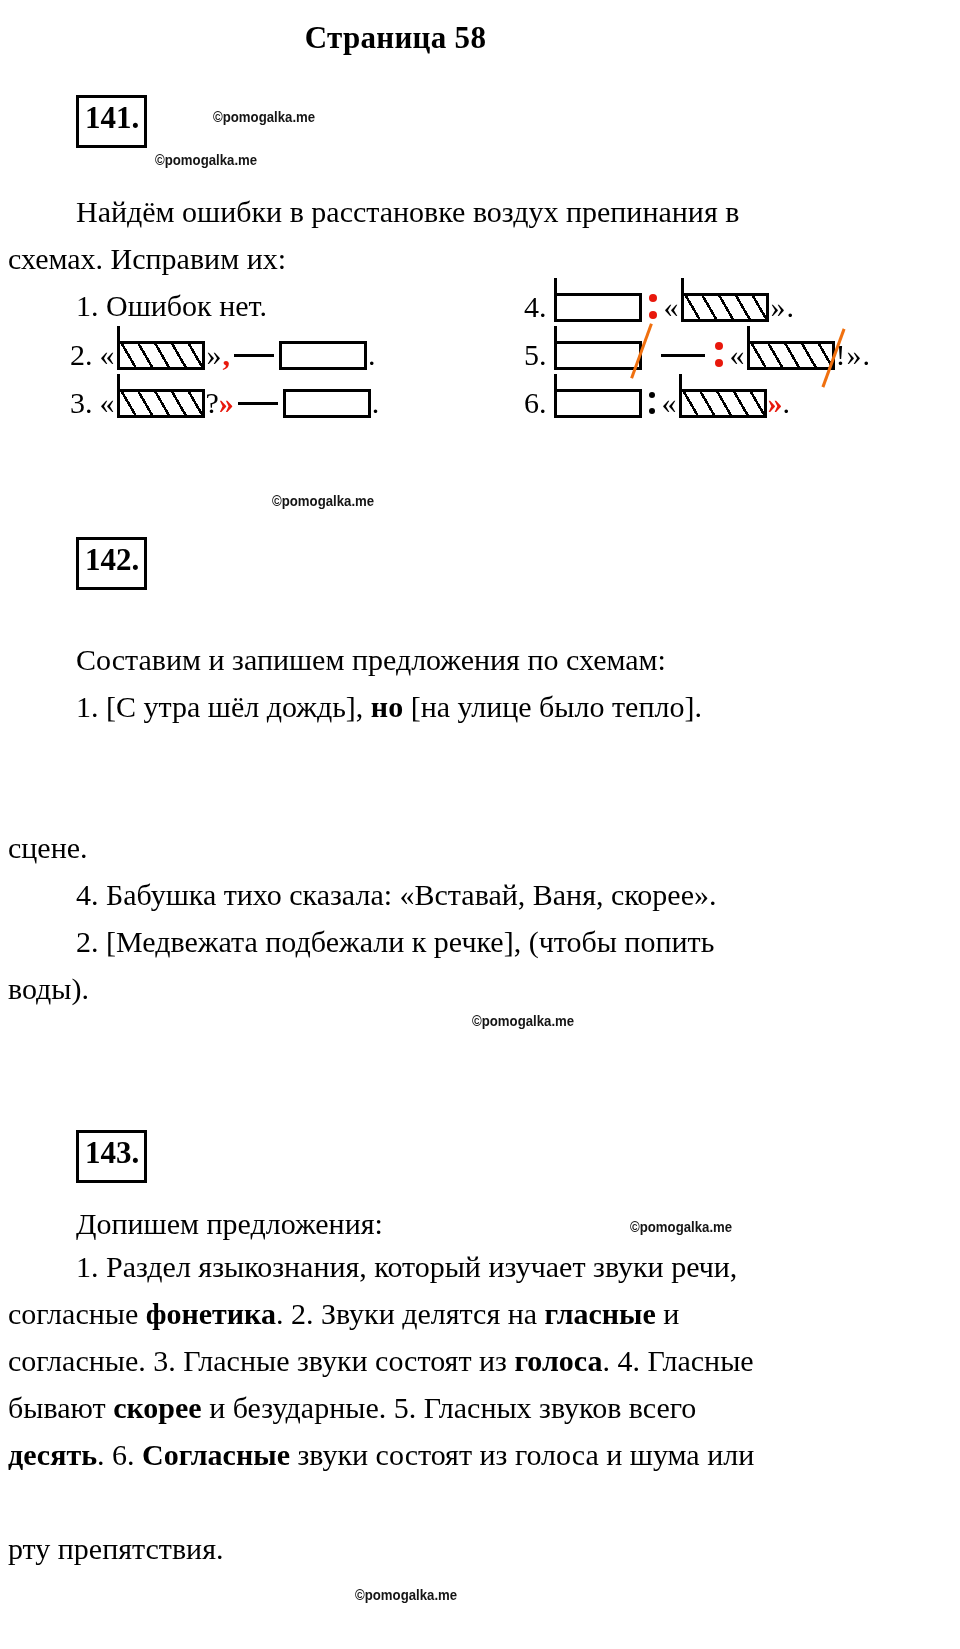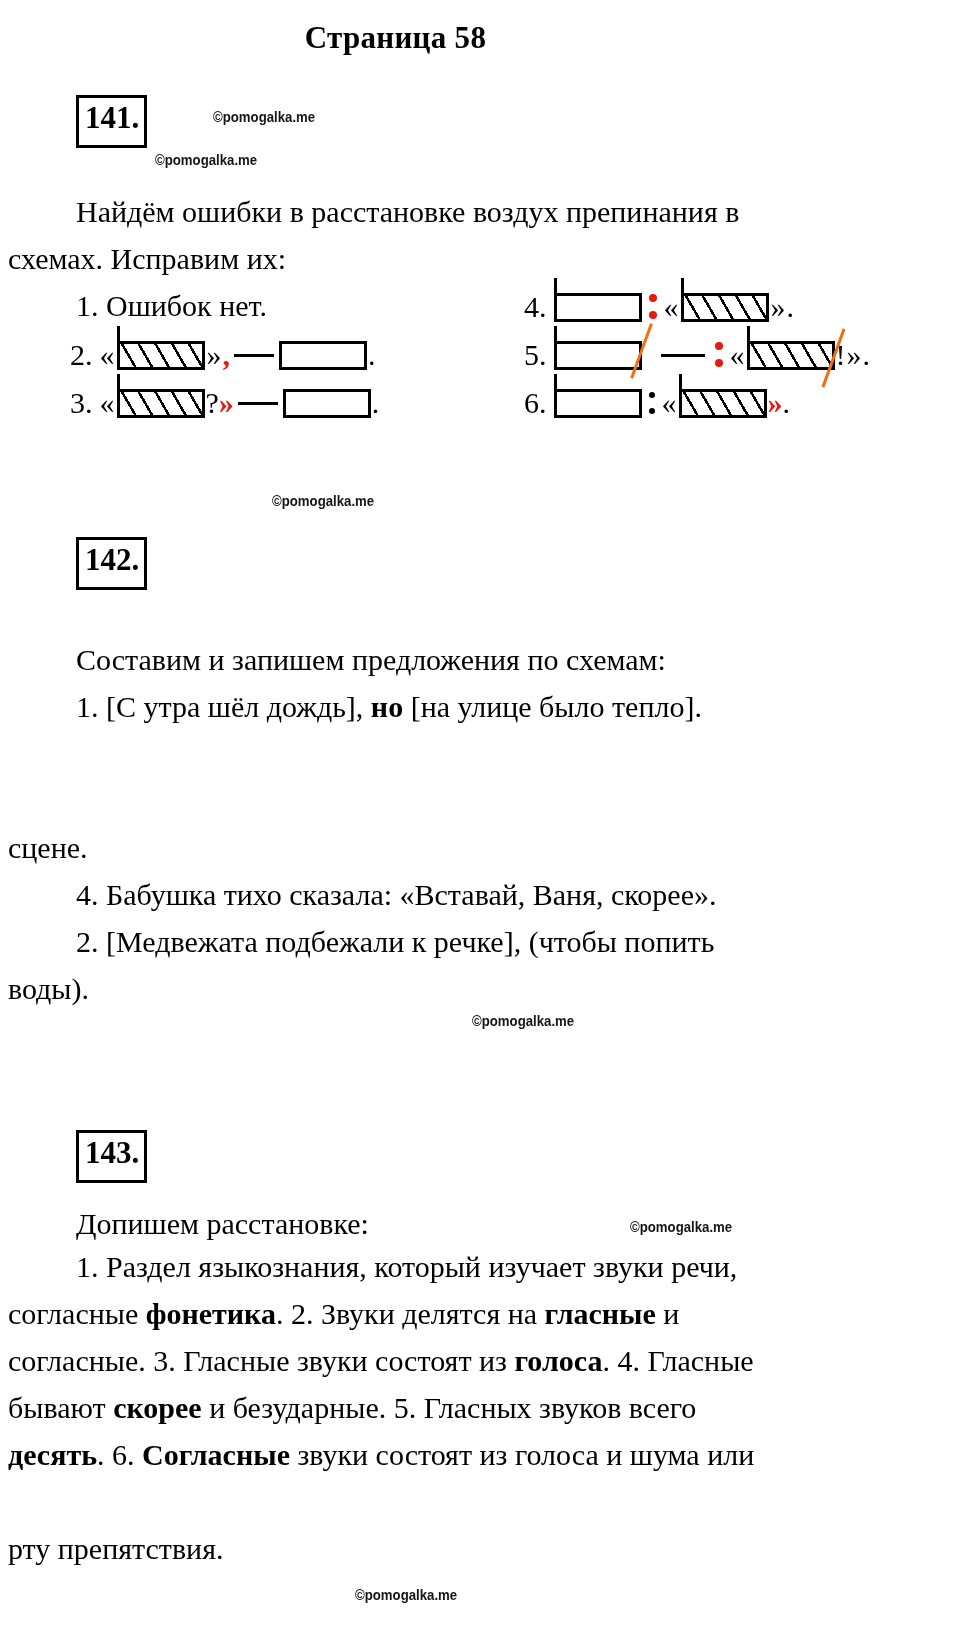--- a/index.html
+++ b/index.html
@@ -288,21 +288,21 @@
   <span class="ind">4. Бабушка тихо сказала: «Вставай, Ваня, скорее».</span><br>
   <span class="ind">2. [Медвежата подбежали к речке], (чтобы попить</span><br>
   <span>воды).</span>
 </div>
 
 <div class="wm" id="wm4">©pomogalka.me</div>
 
 <div class="ex-num" id="ex143">143.</div>
 
 <div class="para" id="p143-intro">
-  <span class="ind">Допишем расстановке:</span>
+  <span class="ind">Допишем предложения:</span>
 </div>
 
 <div class="wm" id="wm5">©pomogalka.me</div>
 
 <div class="para" id="p143-body">
   <span class="ind">1. Раздел языкознания, который изучает звуки речи,</span><br>
   <span>согласные </span><span class="b">фонетика</span><span>. 2. Звуки делятся на </span><span class="b">гласные</span><span> и</span><br>
   <span>согласные. 3. Гласные звуки состоят из </span><span class="b">голоса</span><span>. 4. Гласные</span><br>
   <span>бывают </span><span class="b">скорее</span><span> и безударные. 5. Гласных звуков всего</span><br>
   <span class="b">десять</span><span>. 6. </span><span class="b">Согласные</span><span> звуки состоят из голоса и шума или</span><br>

